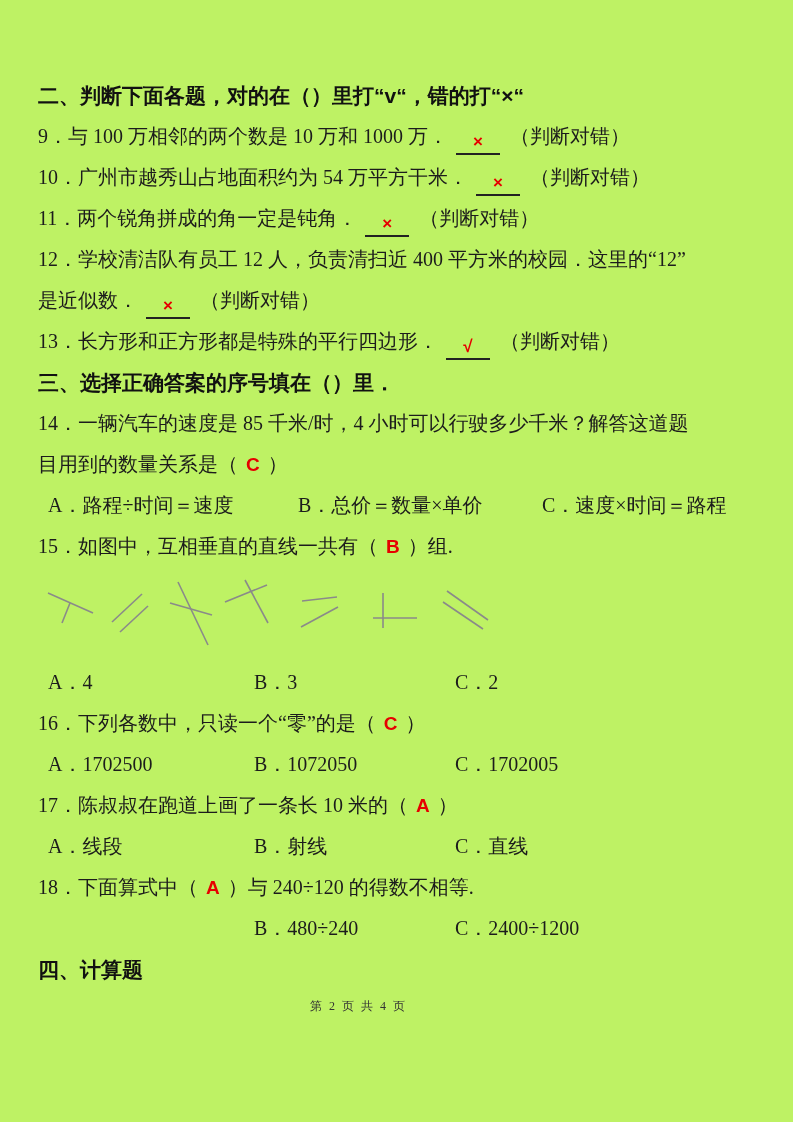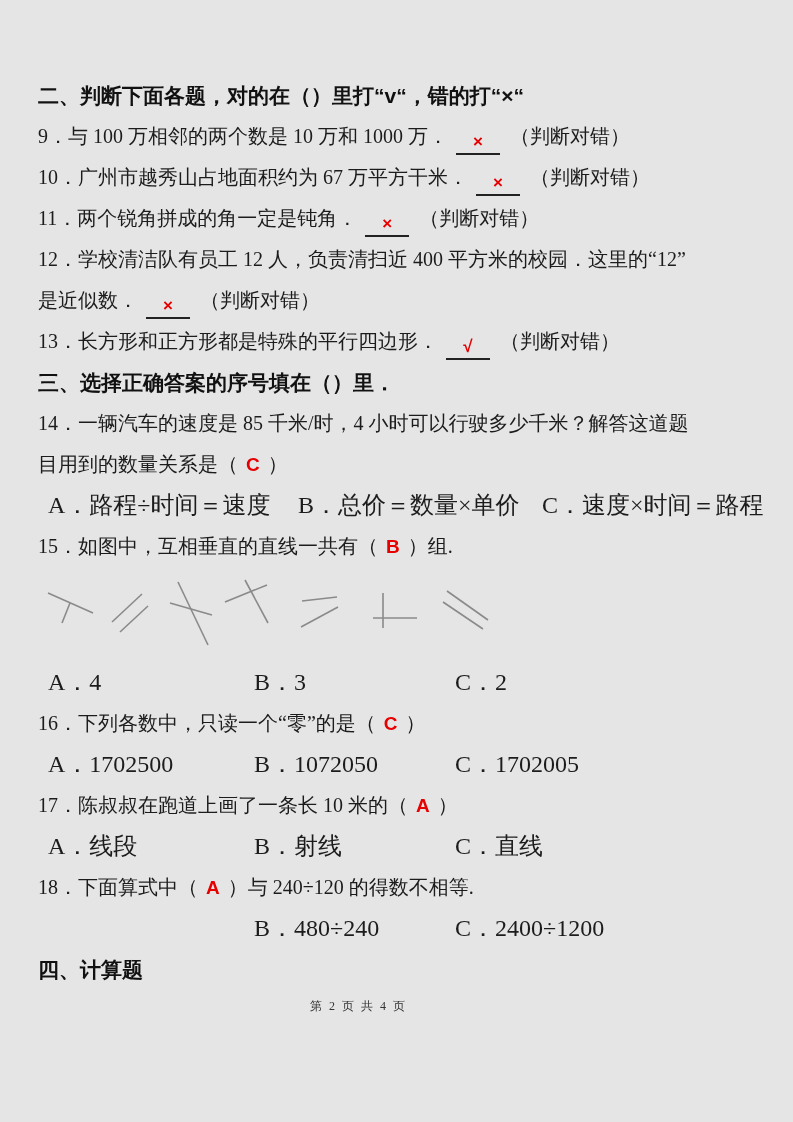--- a/index.html
+++ b/index.html
@@ -1,21 +1,21 @@
 <!DOCTYPE html>
 <html><head>
 <meta charset="utf-8">
 <style>
   html,body { margin:0; padding:0; background:#ffffff; }
   .page {
     position:relative;
     width:793px; height:1122px;
     box-sizing:border-box;
     padding:75px 24px 0 38px;
-    background:#e5e5e5;
+    background:#bef264;
     font-family:"Liberation Serif","DejaVu Serif",serif;
     color:#1c1c1c;
     overflow:hidden;
   }
   .line {
     margin:0; height:41px; line-height:41px;
     font-size:20px; white-space:nowrap;
   }
   .h {
     font-family:"Liberation Sans","DejaVu Sans",sans-serif;
@@ -28,40 +28,40 @@
     margin:0 10px 0 8px; line-height:26px; vertical-align:-4px;
   }
   .mark {
     color:#e60000; font-family:"Liberation Sans","DejaVu Sans",sans-serif;
     font-weight:bold; font-size:17px; line-height:1;
   }
   .red {
     color:#e60000; font-family:"Liberation Sans","DejaVu Sans",sans-serif;
     font-weight:bold; font-size:19px; padding:0 8px;
   }
-  .opts { position:relative; height:41px; line-height:41px; font-size:24px; }
+  .opts { position:relative; height:41px; line-height:41px; font-size:20px; }
   .opts span { position:absolute; top:0; white-space:nowrap; }
   .pos-a { left:10px; }  .pos-b { left:216px; }  .pos-c { left:417px; }
   .q14-a { left:10px; }  .q14-b { left:260px; }  .q14-c { left:504px; }
   .figure-wrap { height:95px; position:relative; }
   .footer {
     margin:6px 0 0 -38px; width:717px; height:20px; line-height:20px;
     text-align:center; font-size:12px; color:#333; letter-spacing:2px;
   }
 </style>
 </head>
 <body>
 
 <div class="page">
 
   <p class="line h">二、判断下面各题，对的在（）里打“v“，错的打“×“</p>
 
   <p class="line"><span>9．与 100 万相邻的两个数是 10 万和 1000 万．</span><span class="ans"><span class="mark">×</span></span><span>（判断对错）</span></p>
 
-  <p class="line"><span>10．广州市越秀山占地面积约为 67 万平方干米．</span><span class="ans"><span class="mark">×</span></span><span>（判断对错）</span></p>
+  <p class="line"><span>10．广州市越秀山占地面积约为 54 万平方干米．</span><span class="ans"><span class="mark">×</span></span><span>（判断对错）</span></p>
 
   <p class="line"><span>11．两个锐角拼成的角一定是钝角．</span><span class="ans"><span class="mark">×</span></span><span>（判断对错）</span></p>
 
   <p class="line">12．学校清洁队有员工 12 人，负责清扫近 400 平方米的校园．这里的“12”</p>
 
   <p class="line"><span>是近似数．</span><span class="ans"><span class="mark">×</span></span><span>（判断对错）</span></p>
 
   <p class="line"><span>13．长方形和正方形都是特殊的平行四边形．</span><span class="ans"><span class="mark">√</span></span><span>（判断对错）</span></p>
 
   <p class="line h">三、选择正确答案的序号填在（）里．</p>

